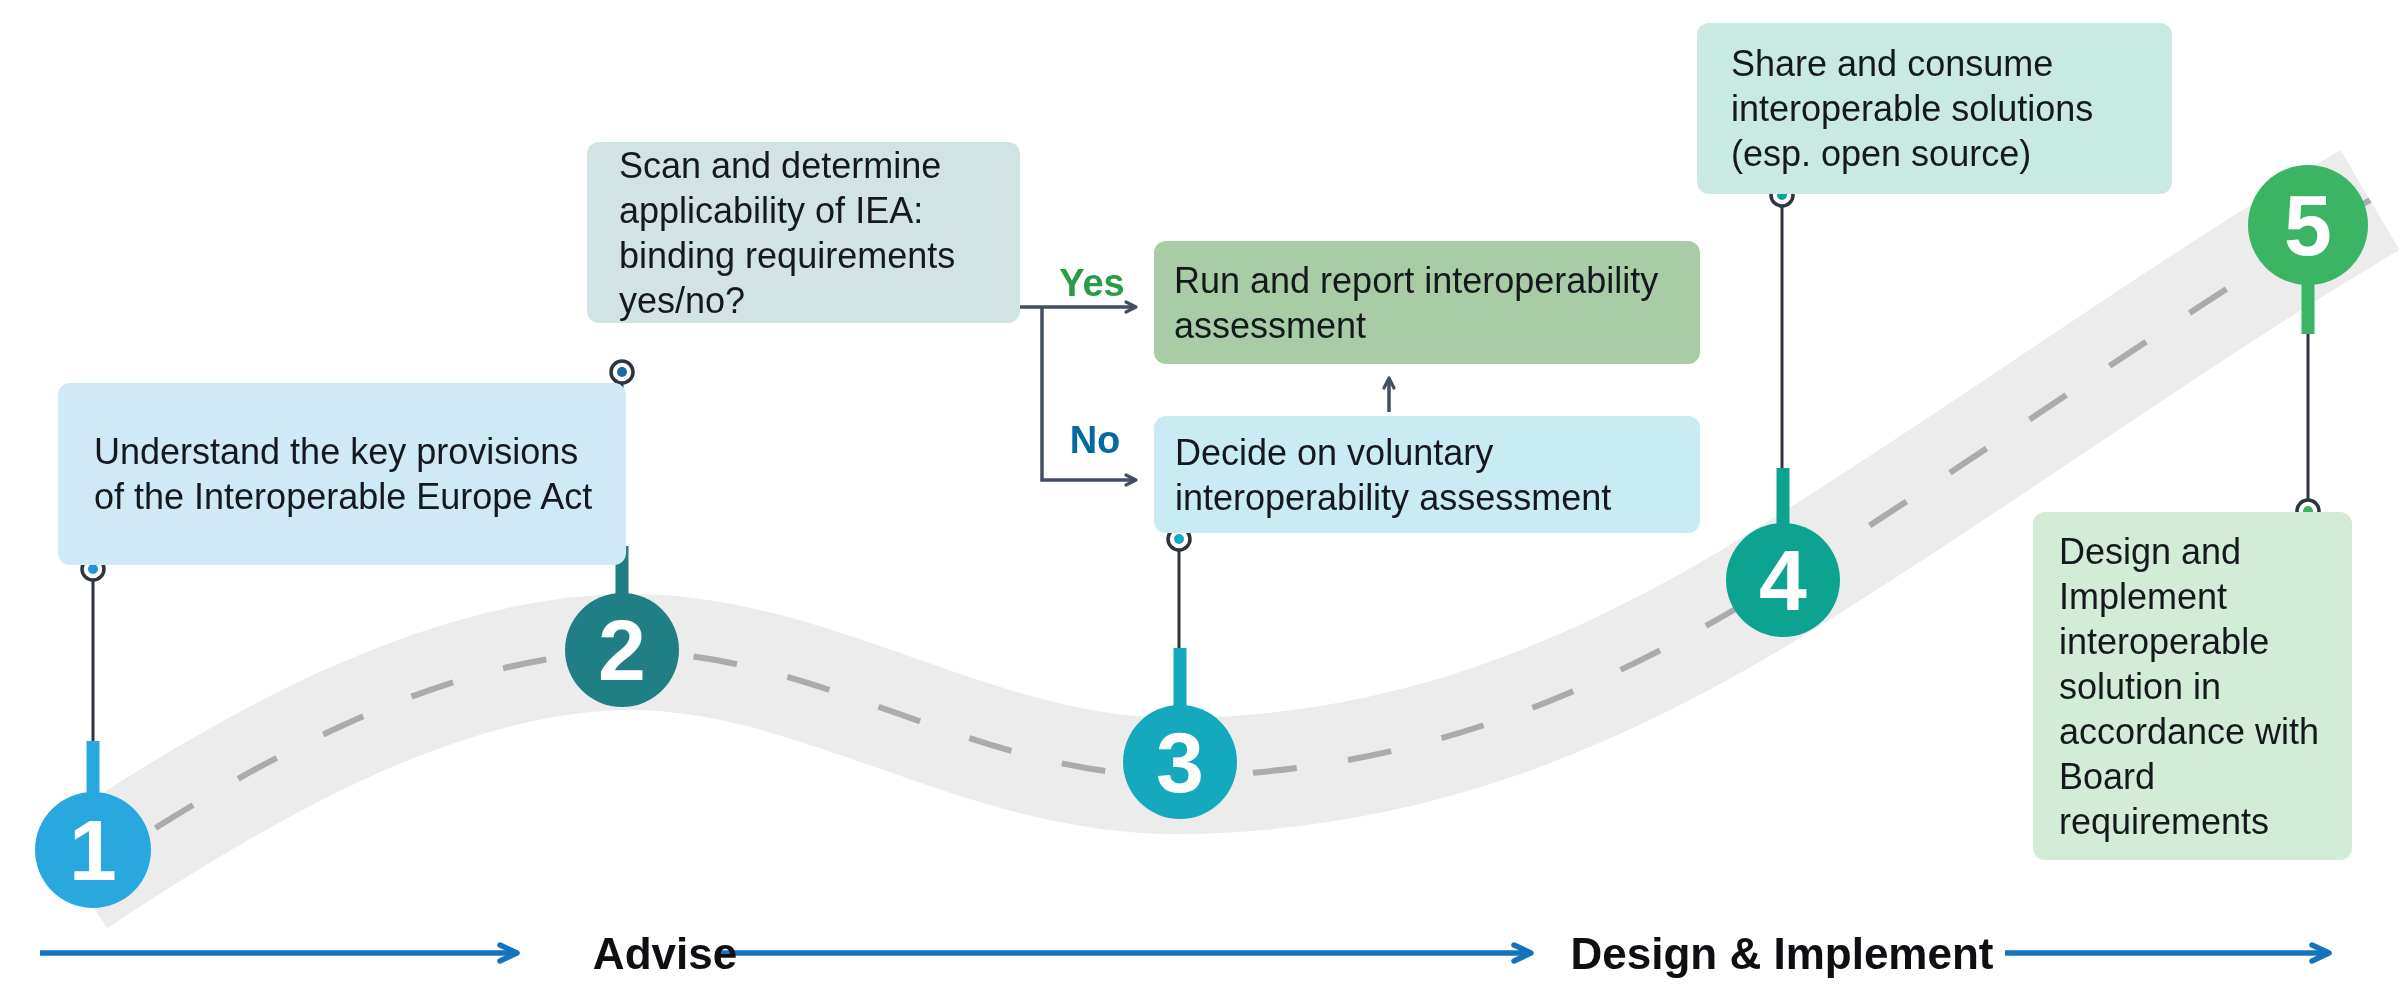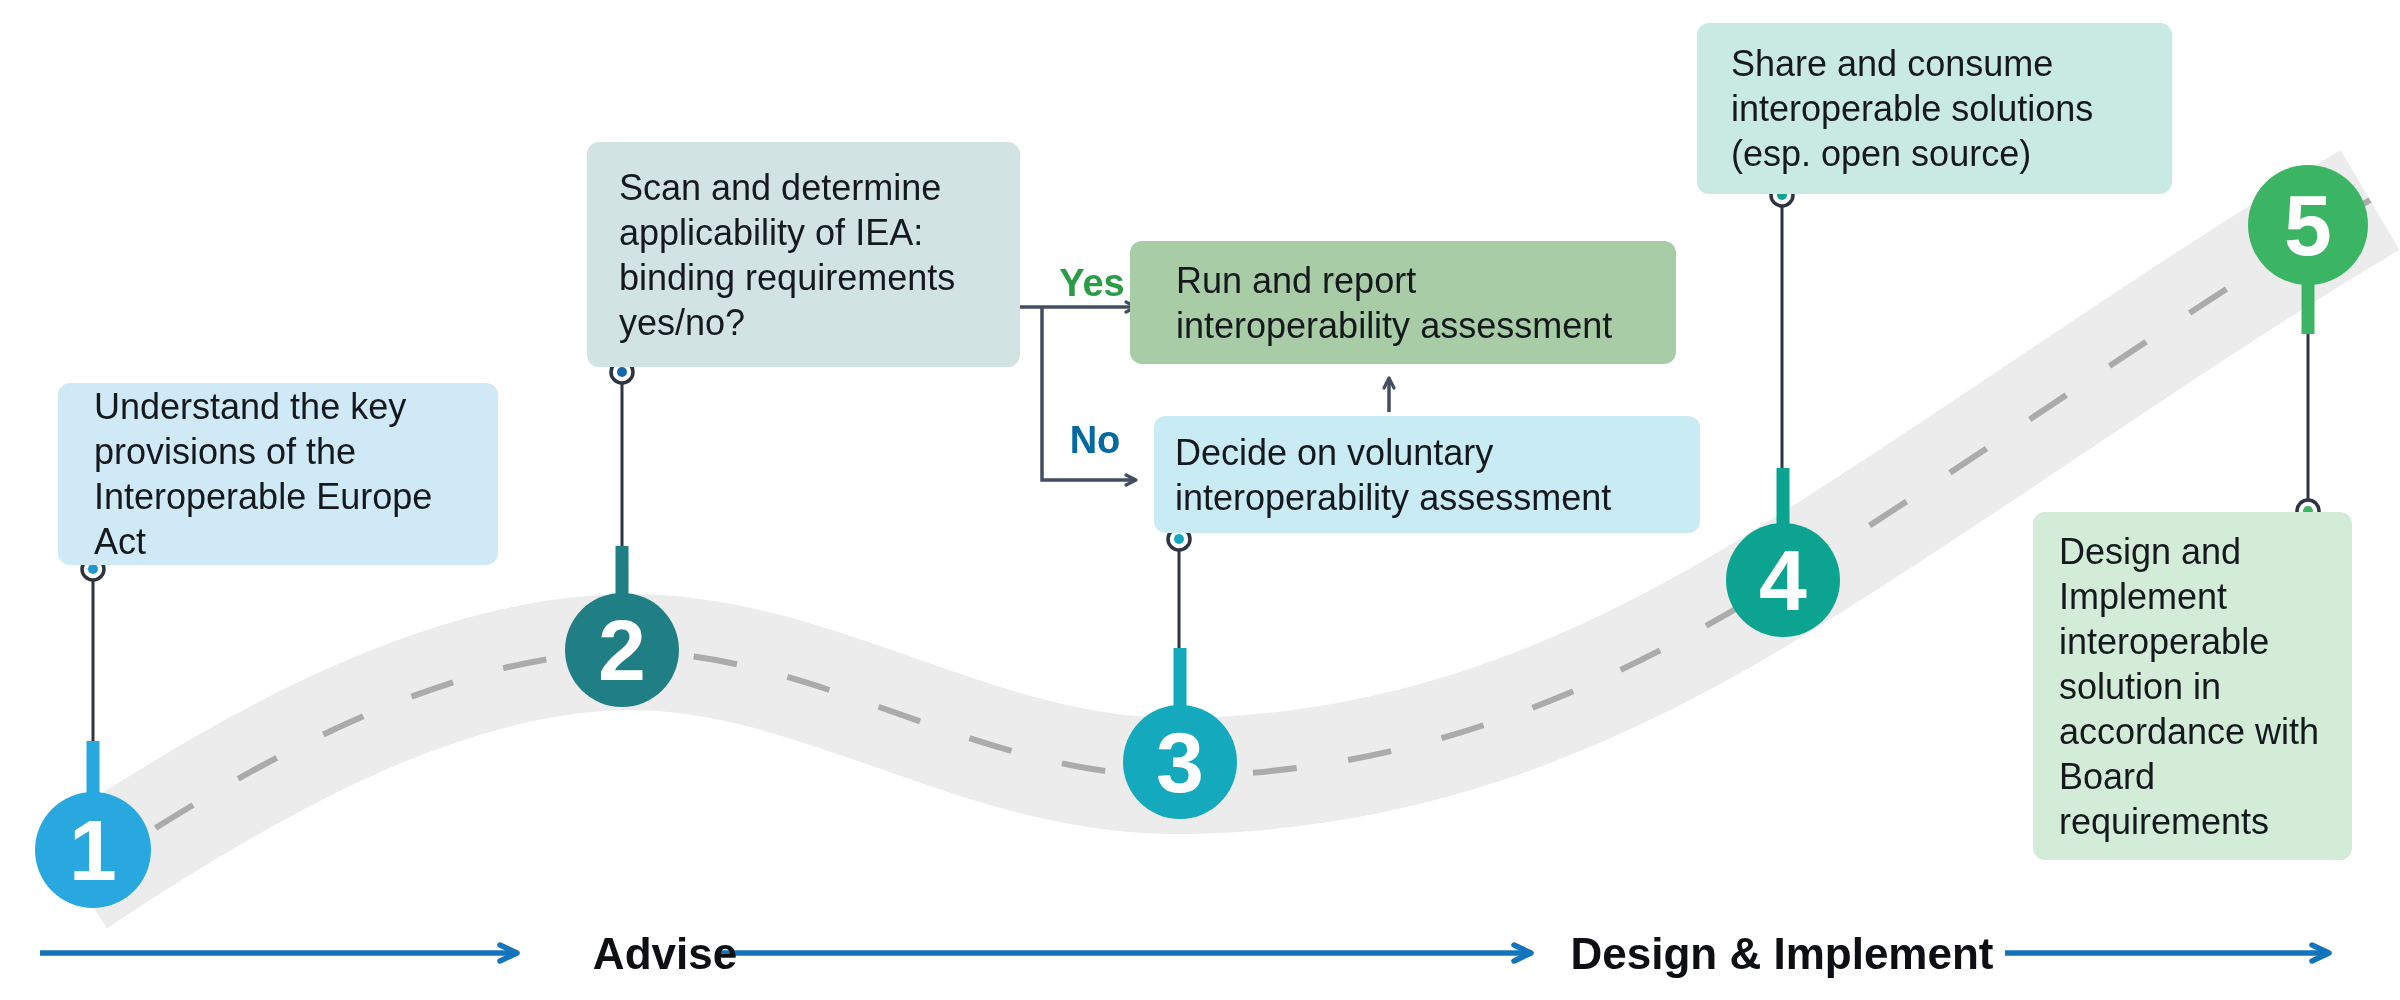--- a/index.html
+++ b/index.html
@@ -6,23 +6,23 @@
   .canvas{
     position:relative;width:2400px;height:1000px;background:#fff;overflow:hidden;
     font-family:"Liberation Sans","DejaVu Sans",sans-serif;
   }
   .layer{position:absolute;left:0;top:0;width:2400px;height:1000px;}
   .box{
     position:absolute;border-radius:12px;display:flex;align-items:center;
     font-size:36px;line-height:1.25;color:#15191e;
     padding:10px 26px;box-sizing:border-box;
   }
-  .box-step1{left:58px;top:383px;width:440px;height:182px;background:#cfe9f7;padding-left:36px;}
-  .box-step2{left:587px;top:142px;width:433px;height:225px;background:#d2e3e4;padding-left:32px;}
-  .box-yes{left:1130px;top:241px;width:546px;height:123px;background:#a8cda6;padding-left:46px;}
+  .box-step1{left:58px;top:383px;width:568px;height:182px;background:#cfe9f7;padding-left:36px;}
+  .box-step2{left:587px;top:142px;width:433px;height:181px;background:#d2e3e4;padding-left:32px;}
+  .box-yes{left:1154px;top:241px;width:546px;height:123px;background:#a8cda6;padding-left:20px;}
   .box-step3{left:1154px;top:416px;width:546px;height:117px;background:#c9ebf3;padding-left:21px;}
   .box-step4{left:1697px;top:23px;width:475px;height:171px;background:#c9eae3;padding-left:34px;}
   .box-step5{left:2033px;top:512px;width:319px;height:348px;background:#d3ecd8;}
   .circle{
     position:absolute;border-radius:50%;color:#ffffff;
     display:flex;align-items:center;justify-content:center;
     font-size:86px;font-weight:700;
   }
   .c1{left:35px;top:792px;width:116px;height:116px;background:#29a8e0;}
   .c2{left:565px;top:593px;width:114px;height:114px;background:#207e85;}

